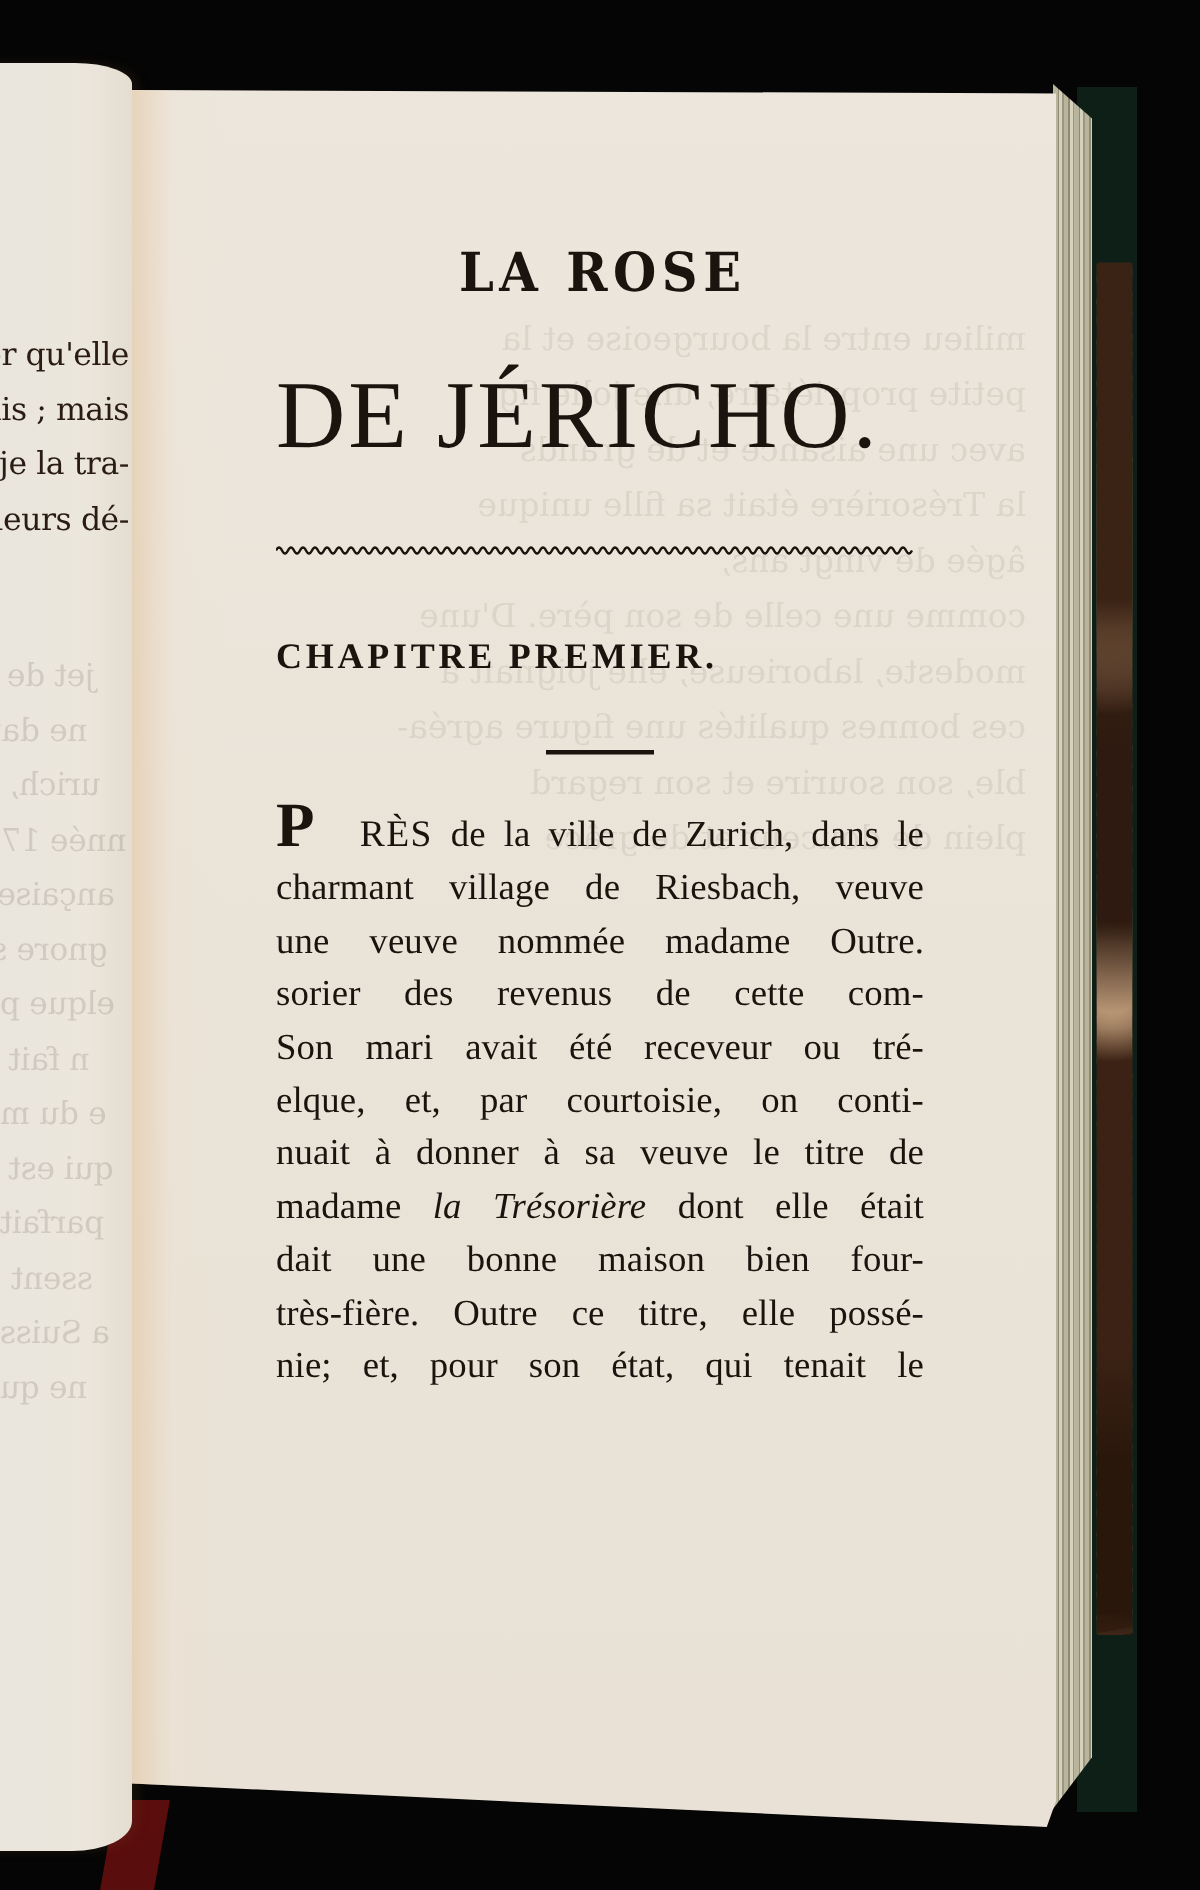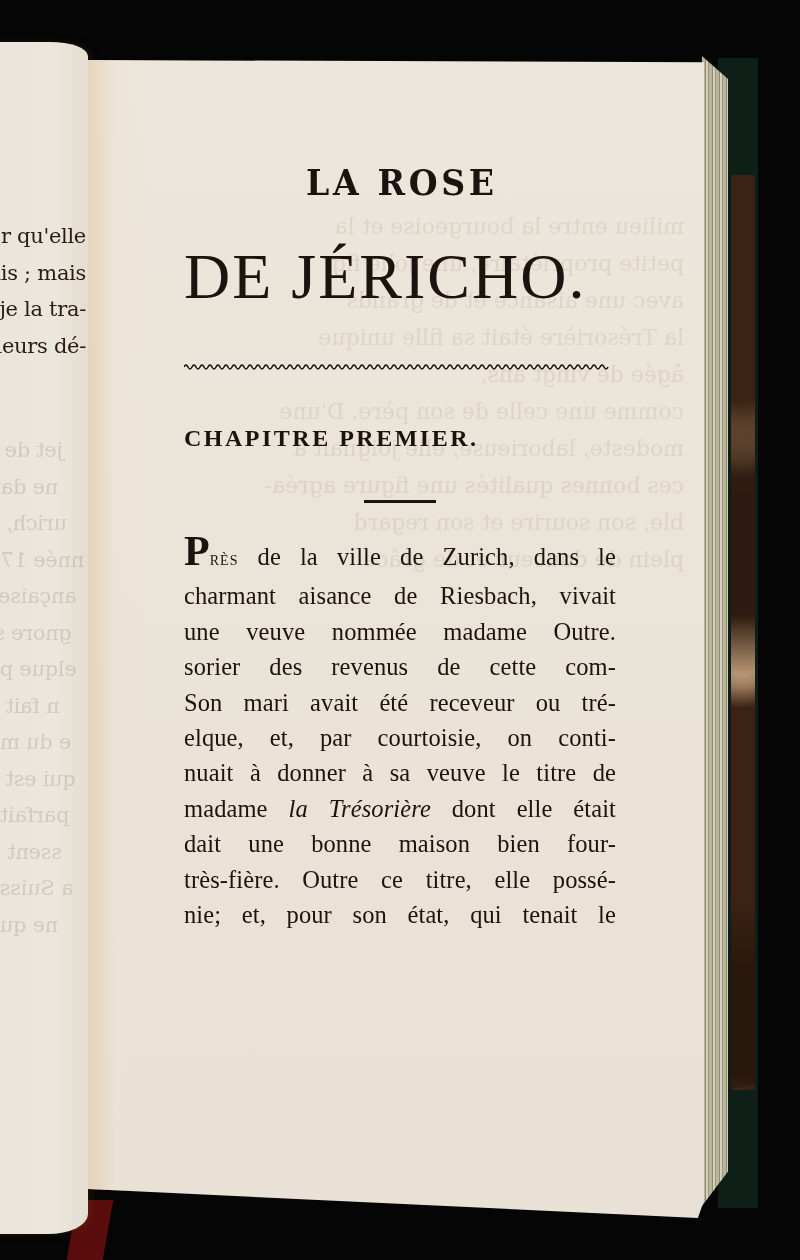--- a/index.html
+++ b/index.html
@@ -100,21 +100,21 @@
     position: relative; left: 0;
   }
   .body-text { margin-top: 36px; }
   .body-line {
     font-size: 24.5px; line-height: 35.4px; white-space: nowrap;
     text-align: justify; text-align-last: justify; width: 432px;
     font-family: "Liberation Serif", "DejaVu Serif", serif;
     letter-spacing: 0.1px;
   }
   .dropcap { font-size: 42px; font-weight: bold; line-height: 20px; }
-  .smallcaps { font-size: 14px; letter-spacing: 1px; }
+  .smallcaps { font-size: 25px; letter-spacing: 1px; margin-left: 30px; }
   .italic { font-style: italic; }
 </style>
 </head>
 <body>
 
 <div class="scene">
   <div class="cover-green"></div>
   <div class="marble"></div>
   <div class="fore-edge"></div>
   <div class="bookmark"></div>
@@ -166,21 +166,21 @@
         <svg width="432" height="10" viewBox="0 0 432 10">
           <path d="M0 5 q2 -4 4 0 t4 0 t4 0 t4 0 t4 0 t4 0 t4 0 t4 0 t4 0 t4 0 t4 0 t4 0 t4 0 t4 0 t4 0 t4 0 t4 0 t4 0 t4 0 t4 0 t4 0 t4 0 t4 0 t4 0 t4 0 t4 0 t4 0 t4 0 t4 0 t4 0 t4 0 t4 0 t4 0 t4 0 t4 0 t4 0 t4 0 t4 0 t4 0 t4 0 t4 0 t4 0 t4 0 t4 0 t4 0 t4 0 t4 0 t4 0 t4 0 t4 0 t4 0 t4 0 t4 0 t4 0 t4 0 t4 0 t4 0 t4 0 t4 0 t4 0 t4 0 t4 0 t4 0 t4 0 t4 0 t4 0 t4 0 t4 0 t4 0 t4 0 t4 0 t4 0 t4 0 t4 0 t4 0 t4 0 t4 0 t4 0 t4 0 t4 0 t4 0 t4 0 t4 0 t4 0 t4 0 t4 0 t4 0 t4 0 t4 0 t4 0 t4 0 t4 0 t4 0 t4 0 t4 0 t4 0 t4 0 t4 0 t4 0 t4 0 t4 0 t4 0 t4 0 t4 0 t4 0 t4 0" fill="none" stroke="#1b130d" stroke-width="1.6"></path>
         </svg>
       </div>
 
       <h2 class="chapter-heading">CHAPITRE PREMIER.</h2>
       <div class="short-rule"></div>
 
       <div class="body-text">
         <div class="body-line"><span class="dropcap">P</span><span class="smallcaps">RÈS</span><span> de la ville de Zurich,  dans le</span></div>
-        <div class="body-line">charmant aisance de Riesbach, vivait</div>
+        <div class="body-line">charmant village de Riesbach, veuve</div>
         <div class="body-line">une veuve nommée madame Outre.</div>
         <div class="body-line">sorier des revenus de cette com-</div>
         <div class="body-line">Son mari  avait été receveur ou tré-</div>
         <div class="body-line">elque, et, par courtoisie, on conti-</div>
         <div class="body-line">nuait à donner à sa veuve le titre de</div>
         <div class="body-line"><span>madame </span><span class="italic">la Trésorière</span><span> dont elle était</span></div>
         <div class="body-line">dait une bonne maison bien four-</div>
         <div class="body-line">très-fière. Outre ce titre, elle possé-</div>
         <div class="body-line">nie; et, pour son état, qui tenait le</div>
       </div>

